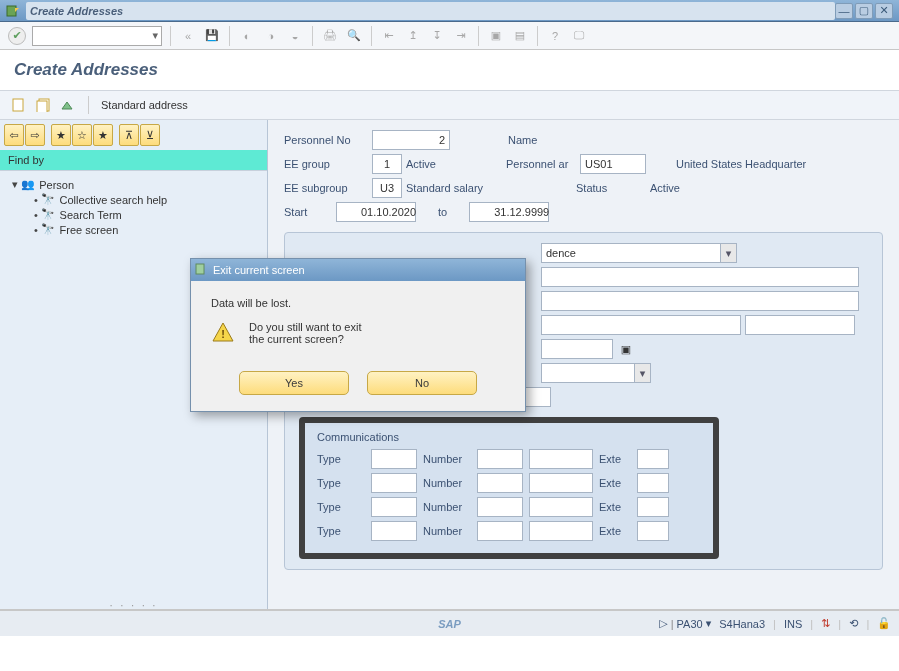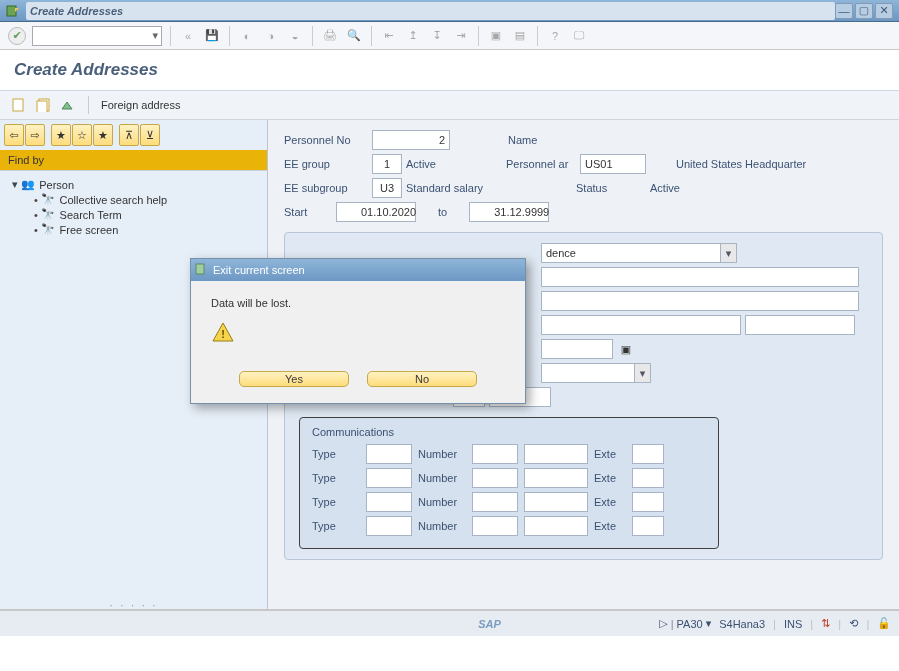--- a/index.html
+++ b/index.html
@@ -22,61 +22,61 @@
   .subtoolbar { height: 30px; background: #f0f4f9; border-top: 1px solid #d0d6de; border-bottom: 1px solid #d0d6de; display: flex; align-items: center; padding: 0 10px; gap: 6px; }
   .sub-icon { width:18px;height:18px;display:flex;align-items:center;justify-content:center; }
   .sub-sep { width:1px;height:18px;background:#ccc;margin:0 6px; }
   .sub-text { color:#333; }
 
   .main { display: flex; height: 490px; background: #eef2f7; border-bottom: 1px solid #c7c7c7; }
 
   .left-pane { width: 268px; background: #e6eef7; border-right: 1px solid #b7c5d6; display:flex;flex-direction:column; }
   .nav-btn-row { height: 30px; display:flex; gap:1px; padding:4px; }
   .nav-btn { background:linear-gradient(#fff2c3,#fddc7c); border:1px solid #c7a846; width:20px;height:22px;display:flex;align-items:center;justify-content:center;border-radius:2px;cursor:pointer; }
-  .findby { padding: 4px 8px; color:#333; border-bottom:1px solid #c7d0dc; background:#eab308; }
+  .findby { padding: 4px 8px; color:#333; border-bottom:1px solid #c7d0dc; background:#5eead4; }
   .tree { padding: 6px 12px; flex:1; }
   .tree-item { display:flex;align-items:center;gap:4px;padding:1px 0;cursor:pointer; }
   .tree-item.child { padding-left: 22px; }
   .bullet { color:#444; }
   .person-icon { color:#d29a3a; }
   .binoc { color:#3b77b5; }
   .resize-dots { height:10px; text-align:center; color:#999; letter-spacing:2px; }
 
   .right-pane { flex:1; padding: 10px 16px; overflow:hidden; }
   .field-row { display:flex; align-items:center; gap:4px; margin-bottom:4px; }
   .flabel { width: 84px; color:#3b5172; }
   .fvalue { border:1px solid #a7b4c4; background:#fff; height:20px; padding:0 4px; display:flex;align-items:center; }
   .fvalue.w30 { width:30px; justify-content:center; }
   .fvalue.w80 { width:80px;padding-left:24px; }
   .fvalue.w140 { width:140px; }
   .plain { color:#3b5172; }
 
   .group { border:1px solid #b7c5d6; border-radius:4px; background:#e0e9f3; margin-top:10px; padding:10px 14px; }
   .combo { display:flex;align-items:center; }
   .combo .arrow { width:16px;height:20px;background:#e8e8e8;border:1px solid #a7b4c4;border-left:none;display:flex;align-items:center;justify-content:center;color:#556; }
-  .comm-box { border:1px solid #404040; background:#d5e1ef; padding:8px 12px; border-radius:4px; }
+  .comm-box { border:6px solid #404040; background:#d5e1ef; padding:8px 12px; border-radius:4px; }
   .comm-row { display:flex;align-items:center;gap:6px;margin-bottom:4px; }
   .comm-box .clabel { color:#3b5172;width:48px; }
   .comm-box .cinput { border:1px solid #a7b4c4;background:#fff;height:20px;width:46px; }
   .comm-box .cinput.w64 { width:64px; }
 
   .statusbar { height: 26px; background:#e7ecf2; border-top:1px solid #c7c7c7; display:flex; align-items:center;justify-content:flex-end;padding:0 8px;gap:8px; }
-  .sap-logo { position:absolute; left:50%; transform:translateX(-50%); color:#7a9cc0;font-weight:bold;font-style:italic;margin-left:40px; }
+  .sap-logo { position:absolute; left:50%; transform:translateX(-50%); color:#7a9cc0;font-weight:bold;font-style:italic; }
   .stat-item { color:#3b5172; display:flex;align-items:center;gap:3px; }
   .stat-sep { color:#c0c0c0; }
 
   
   .modal { position:absolute; left:190px; top:258px; width:336px; background:#f0f0f0; border:1px solid #7590ac; box-shadow: 4px 4px 10px rgba(0,0,0,.35); }
   .modal-title { height:22px; background:linear-gradient(#8fb5d8,#6c98c4); display:flex;align-items:center;padding:0 4px;color:#fff; }
   .modal-title .micon { margin-right:6px; }
   .modal-body { padding:16px 20px 12px 20px; }
   .warn-row { display:flex;gap:14px;align-items:flex-start;margin-top:12px; }
   .warn-icon { width:24px;height:24px;display:flex;align-items:center;justify-content:center; }
   .modal-buttons { display:flex;gap:18px;justify-content:center;padding:14px 0 16px 0; }
-  .mbtn { width:110px;height:16px;background:linear-gradient(#fff2c3,#fddc7c);border:1px solid #c7a846;border-radius:5px;cursor:pointer;color:#3a3a3a; }
+  .mbtn { width:110px;height:24px;background:linear-gradient(#fff2c3,#fddc7c);border:1px solid #c7a846;border-radius:5px;cursor:pointer;color:#3a3a3a; }
 </style>
 </head>
 <body>
 
 <div class="titlebar">
   <span class="window-icon">
     <svg width="14" height="14" viewBox="0 0 14 14">
         <rect x="1" y="2" width="9" height="10" fill="#6aa355" stroke="#3a6a2d"></rect>
         <path d="M9 4 L13 4 L9 8 Z" fill="#f2c94c"></path>
       </svg>
@@ -130,21 +130,21 @@
         <rect x="3" y="1" width="10" height="12" fill="#fff" stroke="#c9a63c"></rect>
         <rect x="1" y="3" width="10" height="12" fill="#fff" stroke="#c9a63c"></rect>
       </svg>
     </span>
   <span class="sub-icon">
       <svg width="14" height="14">
         <path d="M2 11 L7 4 L12 11 Z" fill="#7fc08a" stroke="#4f8a58"></path>
       </svg>
     </span>
   <div class="sub-sep"></div>
-  <span class="sub-text">Foreign address</span>
+  <span class="sub-text">Standard address</span>
 </div>
 
 <div class="main">
 
   <div class="left-pane">
     <div class="nav-btn-row">
       <div class="nav-btn">⇦</div>
       <div class="nav-btn">⇨</div>
       <div style="width:4px"></div>
       <div class="nav-btn">★</div>
@@ -322,19 +322,23 @@
   </div>
   <div class="modal-body">
     <div>Data will be lost.</div>
     <div class="warn-row">
       <div class="warn-icon">
         <svg width="24" height="24" viewBox="0 0 24 24">
             <polygon points="12,2 22,20 2,20" fill="#f5d54a" stroke="#9a7a1a" stroke-width="1"></polygon>
             <text x="12" y="17" text-anchor="middle" font-size="12" font-weight="bold" fill="#6a4a0a">!</text>
           </svg>
       </div>
+      <div>
+        <div>Do you still want to exit</div>
+        <div>the current screen?</div>
+      </div>
     </div>
   </div>
   <div class="modal-buttons">
     <button class="mbtn">Yes</button>
     <button class="mbtn">No</button>
   </div>
 </div>
 
 </body></html>

